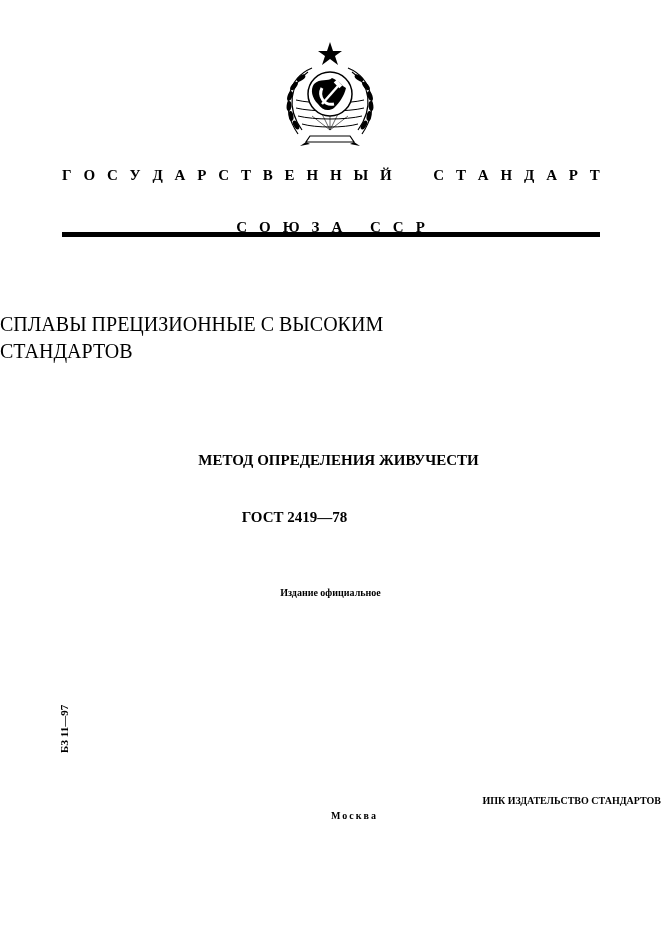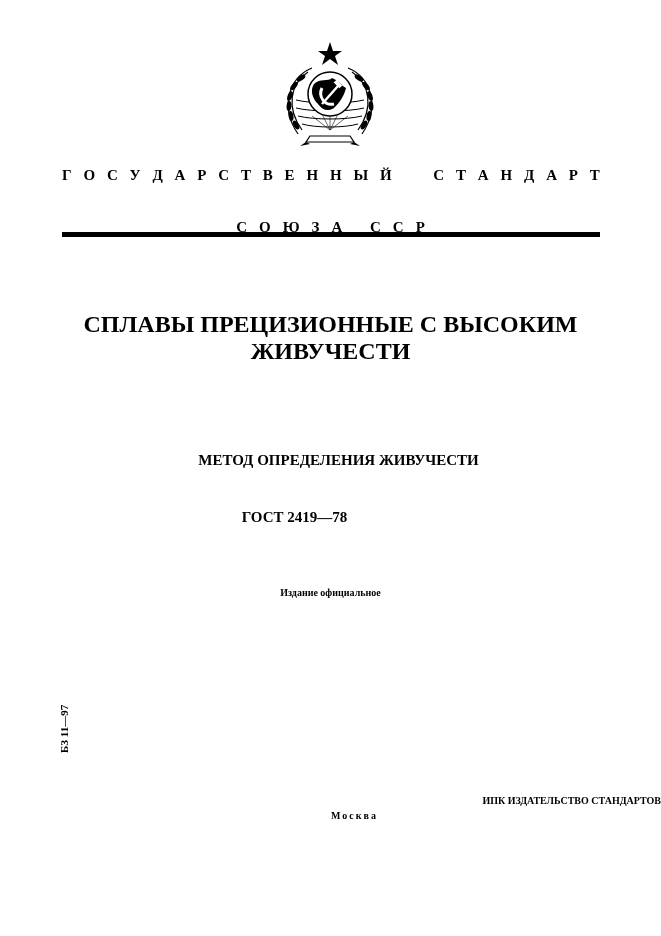--- a/index.html
+++ b/index.html
@@ -55,23 +55,22 @@
     top: 232px;
     width: 538px;
     height: 5px;
     background: #000;
   }
   .title {
     position: absolute;
     left: 0;
     width: 661px;
     top: 311px;
-    text-align: center;
-    font-size: 24px;
-    font-weight: bold;
+    font-size: 20px;
+    font-weight: normal;
     line-height: 27px;
   }
   .title div { white-space: nowrap; }
   .subtitle {
     position: absolute;
     left: 0;
     width: 661px;
     top: 451px;
     text-align: center;
     font-size: 15px;
@@ -217,21 +216,21 @@
     <span>Р</span>
     <span>Т</span>
   </div>
 
   <div class="header-line2">СОЮЗА ССР</div>
 
   <div class="rule"></div>
 
   <div class="title">
     <div>СПЛАВЫ ПРЕЦИЗИОННЫЕ С ВЫСОКИМ</div>
-    <div>ЖИВУЧЕСТИ</div>
+    <div>СТАНДАРТОВ</div>
   </div>
 
   <div class="subtitle">МЕТОД ОПРЕДЕЛЕНИЯ ЖИВУЧЕСТИ</div>
 
   <div class="gost">ГОСТ 2419—78</div>
 
   <div class="edition">Издание официальное</div>
 
   <div class="side-code">БЗ 11—97</div>
 

